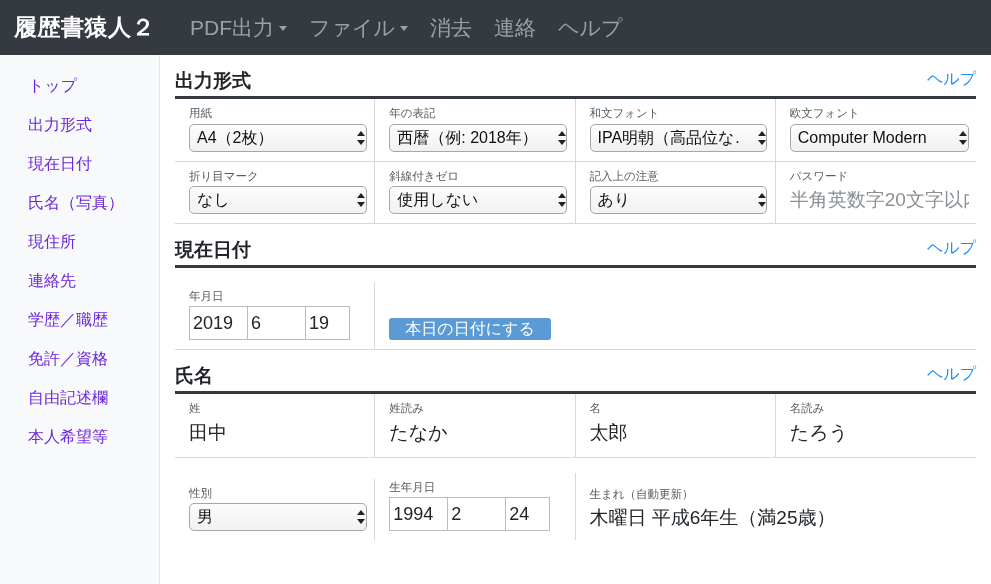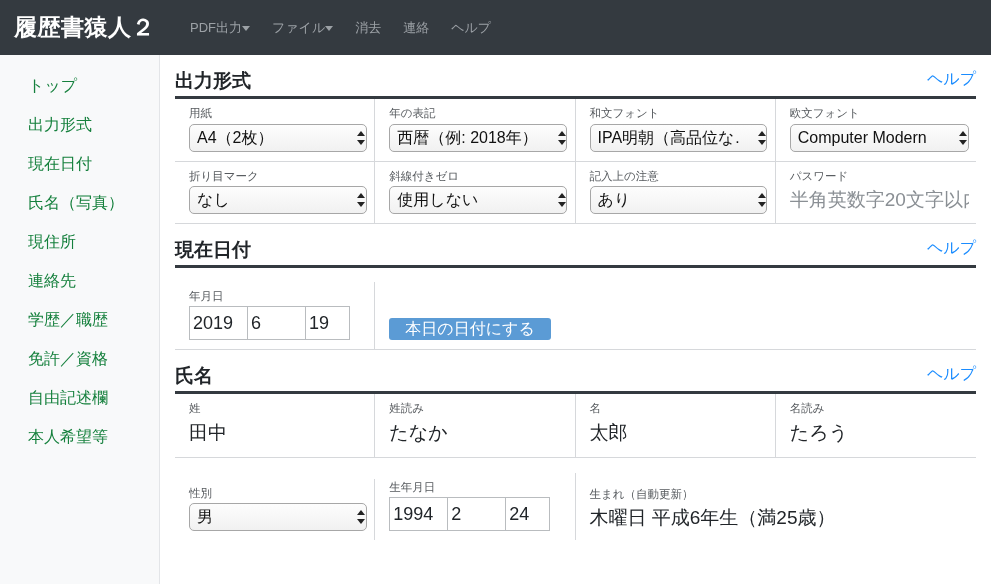--- a/index.html
+++ b/index.html
@@ -15,37 +15,37 @@
   .navbar{
     height:55px;background:#343a40;display:flex;align-items:center;
     padding:0 0 0 14px;box-sizing:border-box;
   }
   .brand{
     color:#ffffff;font-size:23px;font-weight:bold;letter-spacing:.5px;
     margin-right:24px;white-space:nowrap;cursor:pointer;
   }
   .nav-items{display:flex;align-items:center;gap:0;}
   .nav-item{
-    color:#9ca1a6;font-size:13px;padding:6px 11px;white-space:nowrap;
-    cursor:pointer;display:flex;align-items:center;
+    color:#9ca1a6;font-size:21px;padding:6px 11px;white-space:nowrap;
+    cursor:pointer;display:flex;align-items:center;gap:5px;
   }
   .caret{
     width:0;height:0;border-left:4px solid transparent;
     border-right:4px solid transparent;border-top:5px solid #9ca1a6;
     display:inline-block;position:relative;top:1px;
   }
   
   .shell{display:flex;height:529px;}
   .sidebar{
     width:160px;flex:0 0 160px;background:#f8f9fa;
     border-right:1px solid #e3e5e8;box-sizing:border-box;
     padding:12px 0 0 0;overflow:hidden;
   }
   .side-link{
-    display:block;color:#15803d;font-size:16px;
+    display:block;color:#6d28d9;font-size:16px;
     padding:9px 0 9px 28px;white-space:nowrap;cursor:pointer;
     text-decoration:none;
   }
   .content{
     flex:1;background:#ffffff;overflow:hidden;
     padding:0 15px 0 15px;box-sizing:border-box;
   }
   
   .section-head{
     display:flex;align-items:flex-end;justify-content:space-between;

